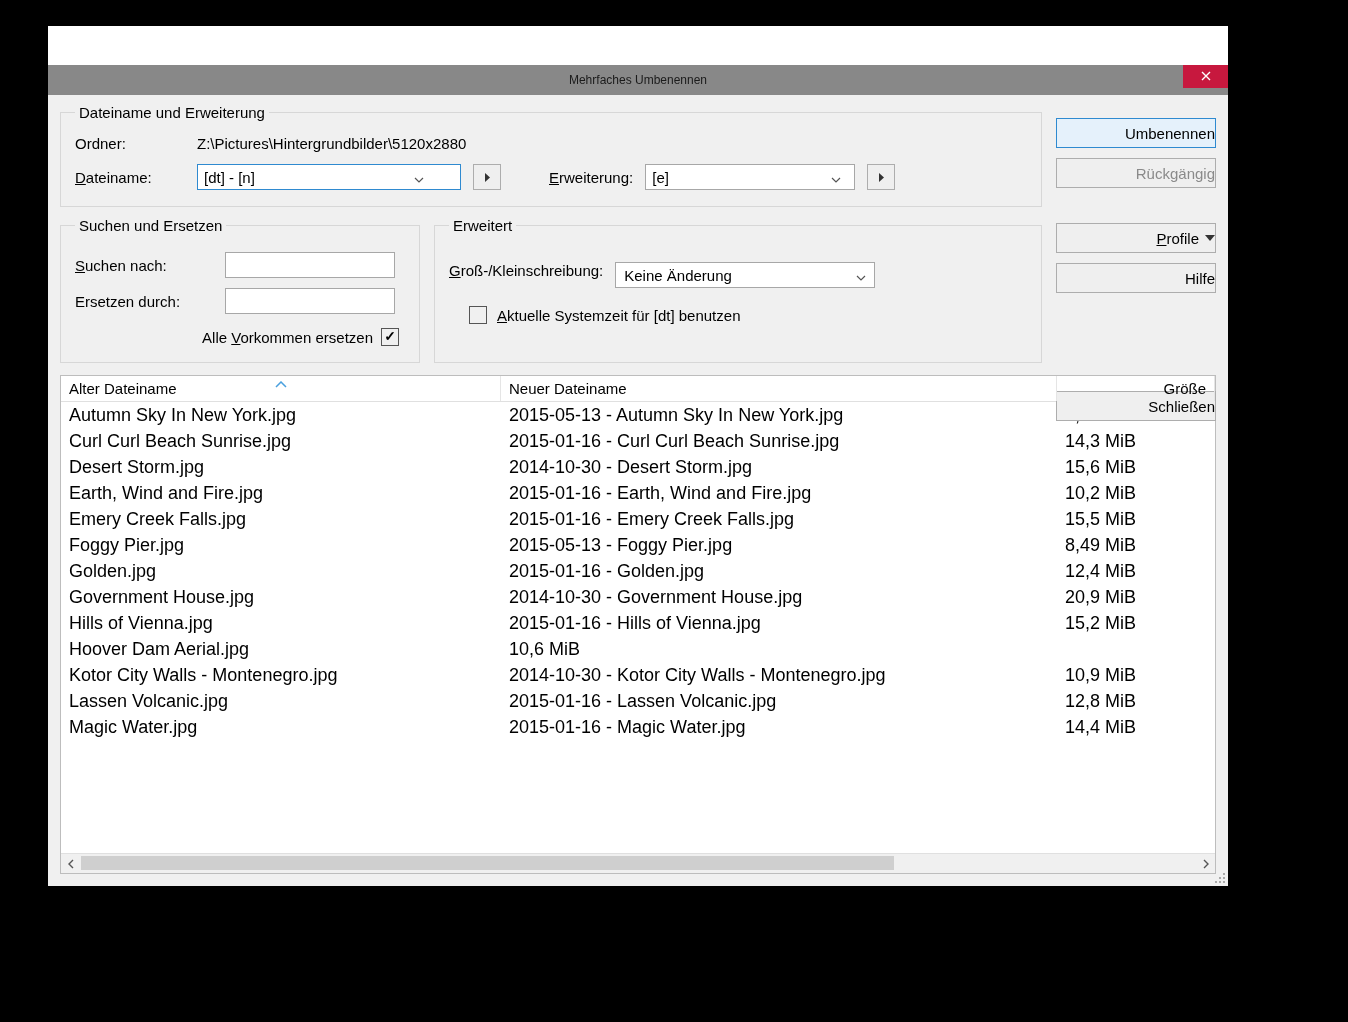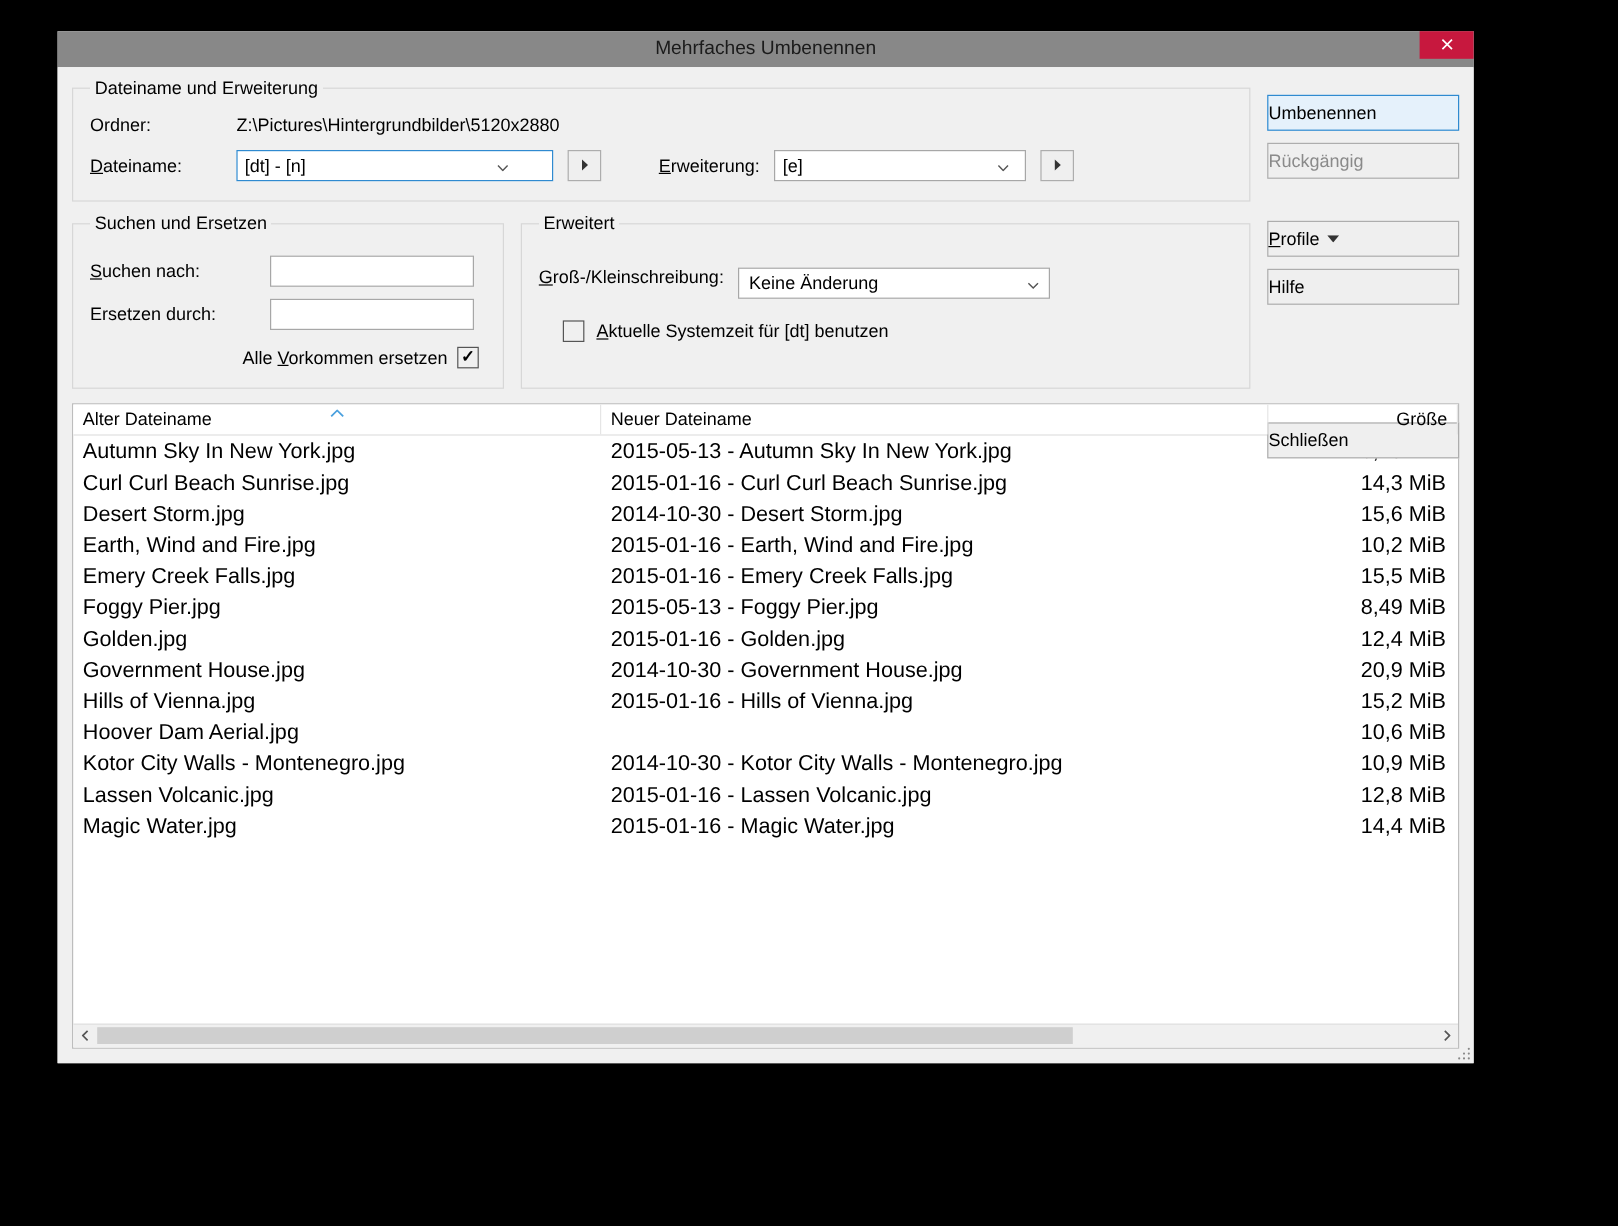--- a/index.html
+++ b/index.html
@@ -25,21 +25,22 @@
     flex-direction: column;
   }
   .titlebar {
     height: 30px;
     background: #888888;
     display: flex;
     align-items: center;
     justify-content: center;
     position: relative;
     color: #1b1b1b;
-    font-size: 16px;
+    font-size: 12px;
+    margin-top: 39px;
   }
   .titlebar .close-btn {
     position: absolute;
     right: 0;
     top: 0;
     width: 45px;
     height: 23px;
     background: #c6174a;
     background: #c61739;
     background: #c7183e;
@@ -139,21 +140,21 @@
   }
   .btn {
     height: 30px;
     background: #efefef;
     border: 1px solid #adadad;
     font-family: inherit;
     font-size: 15px;
     cursor: pointer;
     display: flex;
     align-items: center;
-    justify-content: flex-start;
+    justify-content: flex-end;
     gap: 6px;
   }
   .btn.primary {
     border: 1px solid #2f8ad0;
     background: #e5f1fb;
   }
   .btn.disabled {
     color: #8a8a8a;
   }
   .btn .chev { display:inline-flex; }
@@ -281,21 +282,21 @@
   }
   .lv-row {
     display: flex;
     height: 26px;
     align-items: center;
     font-size: 18px;
   }
   .lv-row .c { padding: 0 8px; white-space: nowrap; overflow: hidden; text-overflow: ellipsis; }
   .lv-row .c-old { width: 440px; }
   .lv-row .c-new { width: 556px; }
-  .lv-row .c-size { flex:1; text-align: right; padding-right: 10px; }
+  .lv-row .c-size { flex:1; text-align: left; padding-right: 10px; }
 
   .hscroll {
     height: 20px;
     background: #f0f0f0;
     border-top: 1px solid #e0e0e0;
     display: flex;
     align-items: center;
   }
   .hscroll .sbtn {
     width: 20px;

